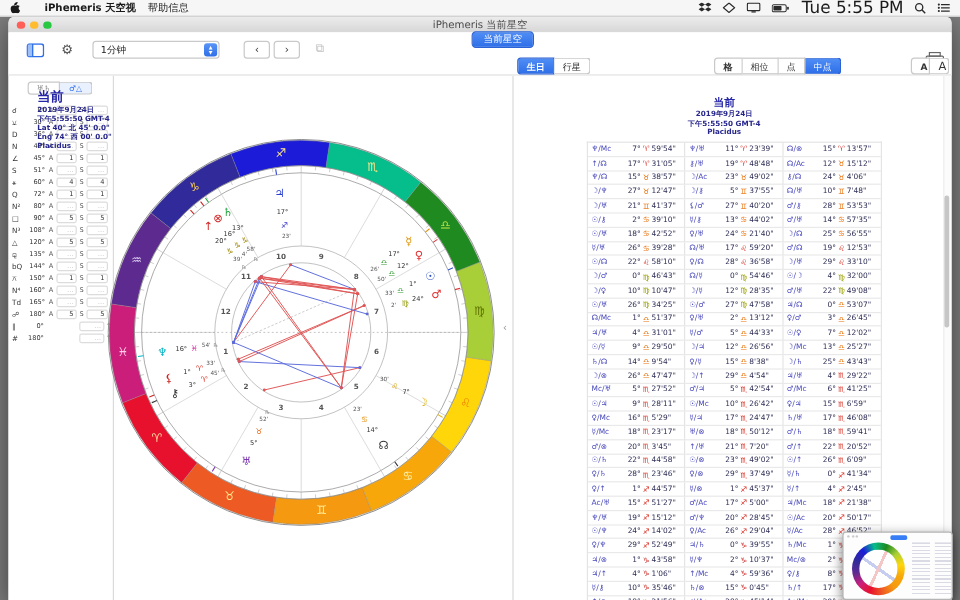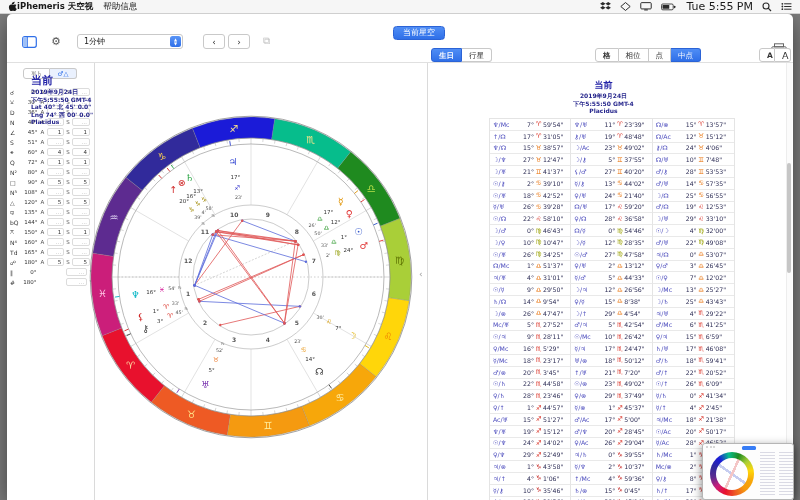--- a/index.html
+++ b/index.html
@@ -1,25 +1,25 @@
 <!DOCTYPE html>
 <html><head>
 <meta charset="utf-8">
 <style>
   html,body{margin:0;padding:0;width:800px;height:500px;overflow:hidden;background:#7f7f7f;
     font-family:"DejaVu Sans","Liberation Sans",sans-serif;-webkit-font-smoothing:antialiased;}
   *{box-sizing:border-box;}
   
   .menubar{position:absolute;left:0;top:0;width:800px;height:14px;background:#f6f6f6;
     border-bottom:1px solid #cfcfcf;display:flex;align-items:center;padding:0 8px;font-size:8.5px;color:#1a1a1a;z-index:50;}
-  .menubar .app{font-weight:bold;margin:0 10px 0 0;text-align:center;}
+  .menubar .app{font-weight:bold;margin:0 10px 0 20px;text-align:center;}
   .menubar .mitem{margin-right:10px;}
   .mspacer{flex:1;}
   .micon{margin-left:9px;display:flex;align-items:center;}
-  .mtime{margin-left:10px;font-size:11px;}
+  .mtime{margin-left:10px;font-size:14px;}
   
   .window{position:absolute;left:7px;top:14px;width:786px;height:486px;background:#fff;
     border-radius:5px 5px 0 0;box-shadow:0 6px 24px rgba(0,0,0,.5);}
   .titlebar{position:absolute;left:0;top:0;right:0;height:13px;border-radius:5px 5px 0 0;
     background:linear-gradient(#ececec,#d8d8d8);border-bottom:1px solid #c4c4c4;}
   .lights{position:absolute;left:7px;top:3.5px;display:flex;gap:4.5px;}
   .light{width:6.5px;height:6.5px;border-radius:50%;}
   .light.r{background:#ff5f57;}.light.y{background:#febc2e;}.light.g{background:#28c840;}
   .wtitle{position:absolute;left:0;right:0;top:1px;text-align:center;font-size:8.5px;color:#4a4a4a;}
   .topbar{position:absolute;left:0;top:13px;right:0;height:36px;border-bottom:1px solid #e0e0e0;background:#fff;}
@@ -152,20 +152,28 @@
         <line x1="3.4" y1="2" x2="11.5" y2="2" stroke="#2a2a2a" stroke-width="1.1"></line>
         <circle cx="1.4" cy="5" r="1" fill="#2a2a2a"></circle>
         <line x1="3.4" y1="5" x2="11.5" y2="5" stroke="#2a2a2a" stroke-width="1.1"></line>
         <circle cx="1.4" cy="8" r="1" fill="#2a2a2a"></circle>
         <line x1="3.4" y1="8" x2="11.5" y2="8" stroke="#2a2a2a" stroke-width="1.1"></line>
       </svg>
   </span>
 </div>
 
 <div class="window">
+  <div class="titlebar">
+    <div class="lights">
+      <div class="light r"></div>
+      <div class="light y"></div>
+      <div class="light g"></div>
+    </div>
+    <div class="wtitle">iPhemeris 当前星空</div>
+  </div>
 
   <div class="topbar"></div>
   <div class="chart-tab-btn tool" style="position:absolute;">当前星空</div>
 
   <div class="tool sidebar-toggle">
     <svg width="15" height="12" viewBox="0 0 15 12">
         <rect x="0.7" y="0.7" width="13.6" height="10.6" rx="2" fill="none" stroke="#2f6fe8" stroke-width="1.2"></rect>
         <line x1="5.2" y1="0.7" x2="5.2" y2="11.3" stroke="#2f6fe8" stroke-width="1.2"></line>
         <rect x="1.2" y="1.2" width="3.5" height="9.6" fill="#9ec0f7"></rect>
       </svg>

